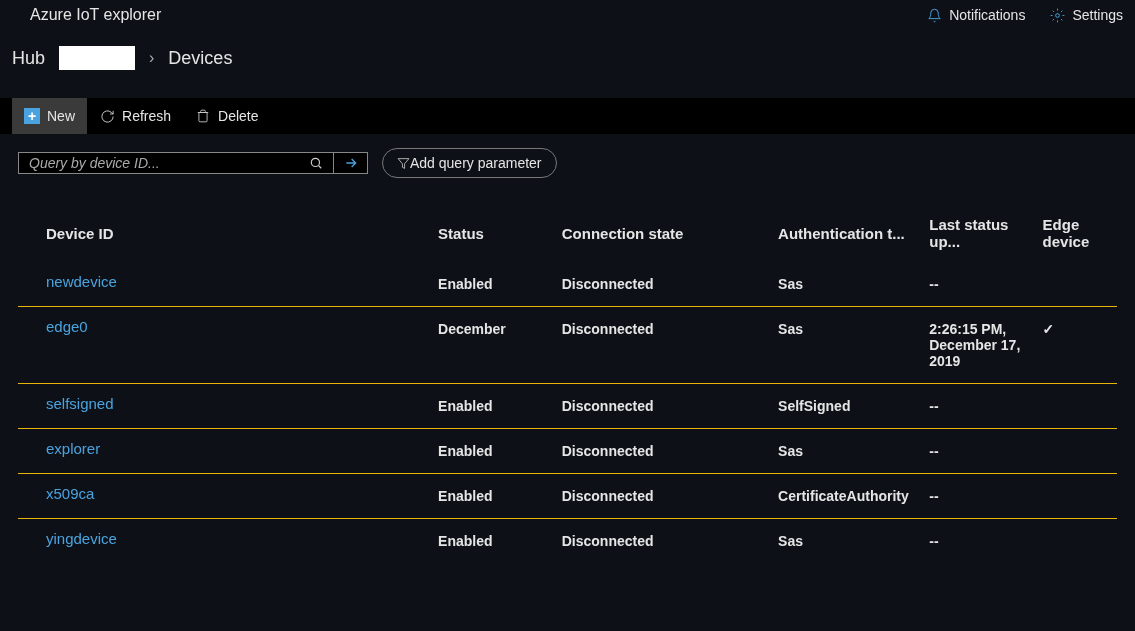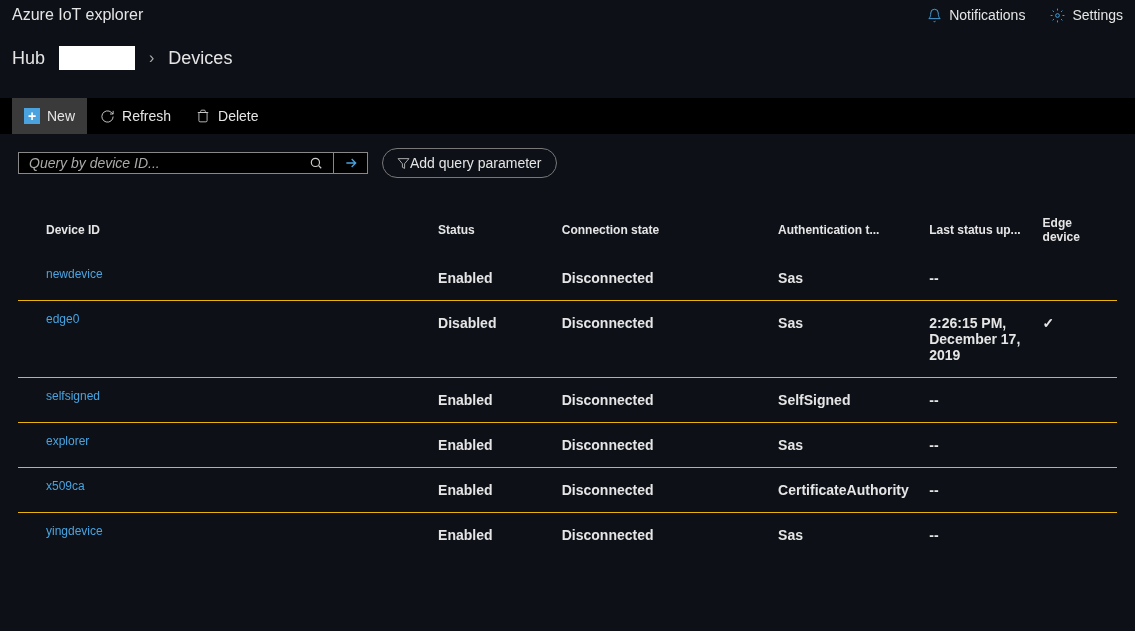--- a/index.html
+++ b/index.html
@@ -15,20 +15,21 @@
     .header {
       display: flex;
       justify-content: space-between;
       align-items: center;
       padding: 6px 12px;
     }
     .app-title {
       font-size: 16px;
       font-weight: 400;
       color: #e5e5e5;
+      margin-left: 18px;
     }
     .header-actions {
       display: flex;
       gap: 24px;
       align-items: center;
     }
     .header-action {
       display: flex;
       align-items: center;
       gap: 7px;
@@ -127,36 +128,36 @@
     .table-wrap { padding: 0 18px; }
     table {
       width: 100%;
       border-collapse: collapse;
     }
     th {
       text-align: left;
       font-weight: 600;
       padding: 24px 8px 12px 8px;
       color: #e5e5e5;
-      font-size: 12px;
+      font-size: 15px;
     }
     th.device-id { padding-left: 28px; }
     td {
       padding: 14px 8px;
       border-top: 1px solid #eab308;
       vertical-align: top;
       font-size: 14px;
       color: #e5e5e5;
       font-weight: 600;
     }
     tbody tr:first-child td { border-top: none; }
     td.device-id {
       color: #4aa3df;
       font-weight: 400;
-      font-size: 12px;
+      font-size: 15px;
       padding-left: 28px;
       padding-top: 11px;
     }
     td.device-id a { color: #4aa3df; text-decoration: none; cursor: pointer; }
     .col-device { width: 400px; }
     .col-status { width: 120px; }
     .col-conn { width: 210px; }
     .col-auth { width: 130px; }
     .col-time { width: 110px; }
     .col-edge { width: 80px; }
@@ -274,21 +275,21 @@
         <tr>
           <td class="device-id"><a>newdevice</a></td>
           <td>Enabled</td>
           <td>Disconnected</td>
           <td>Sas</td>
           <td>--</td>
           <td></td>
         </tr>
         <tr>
           <td class="device-id"><a>edge0</a></td>
-          <td>Disabled</td>
+          <td>December</td>
           <td>Disconnected</td>
           <td>Sas</td>
           <td>2:26:15 PM, December 17, 2019</td>
           <td><span class="check">✓</span></td>
         </tr>
         <tr>
           <td class="device-id"><a>selfsigned</a></td>
           <td>Enabled</td>
           <td>Disconnected</td>
           <td>SelfSigned</td>

